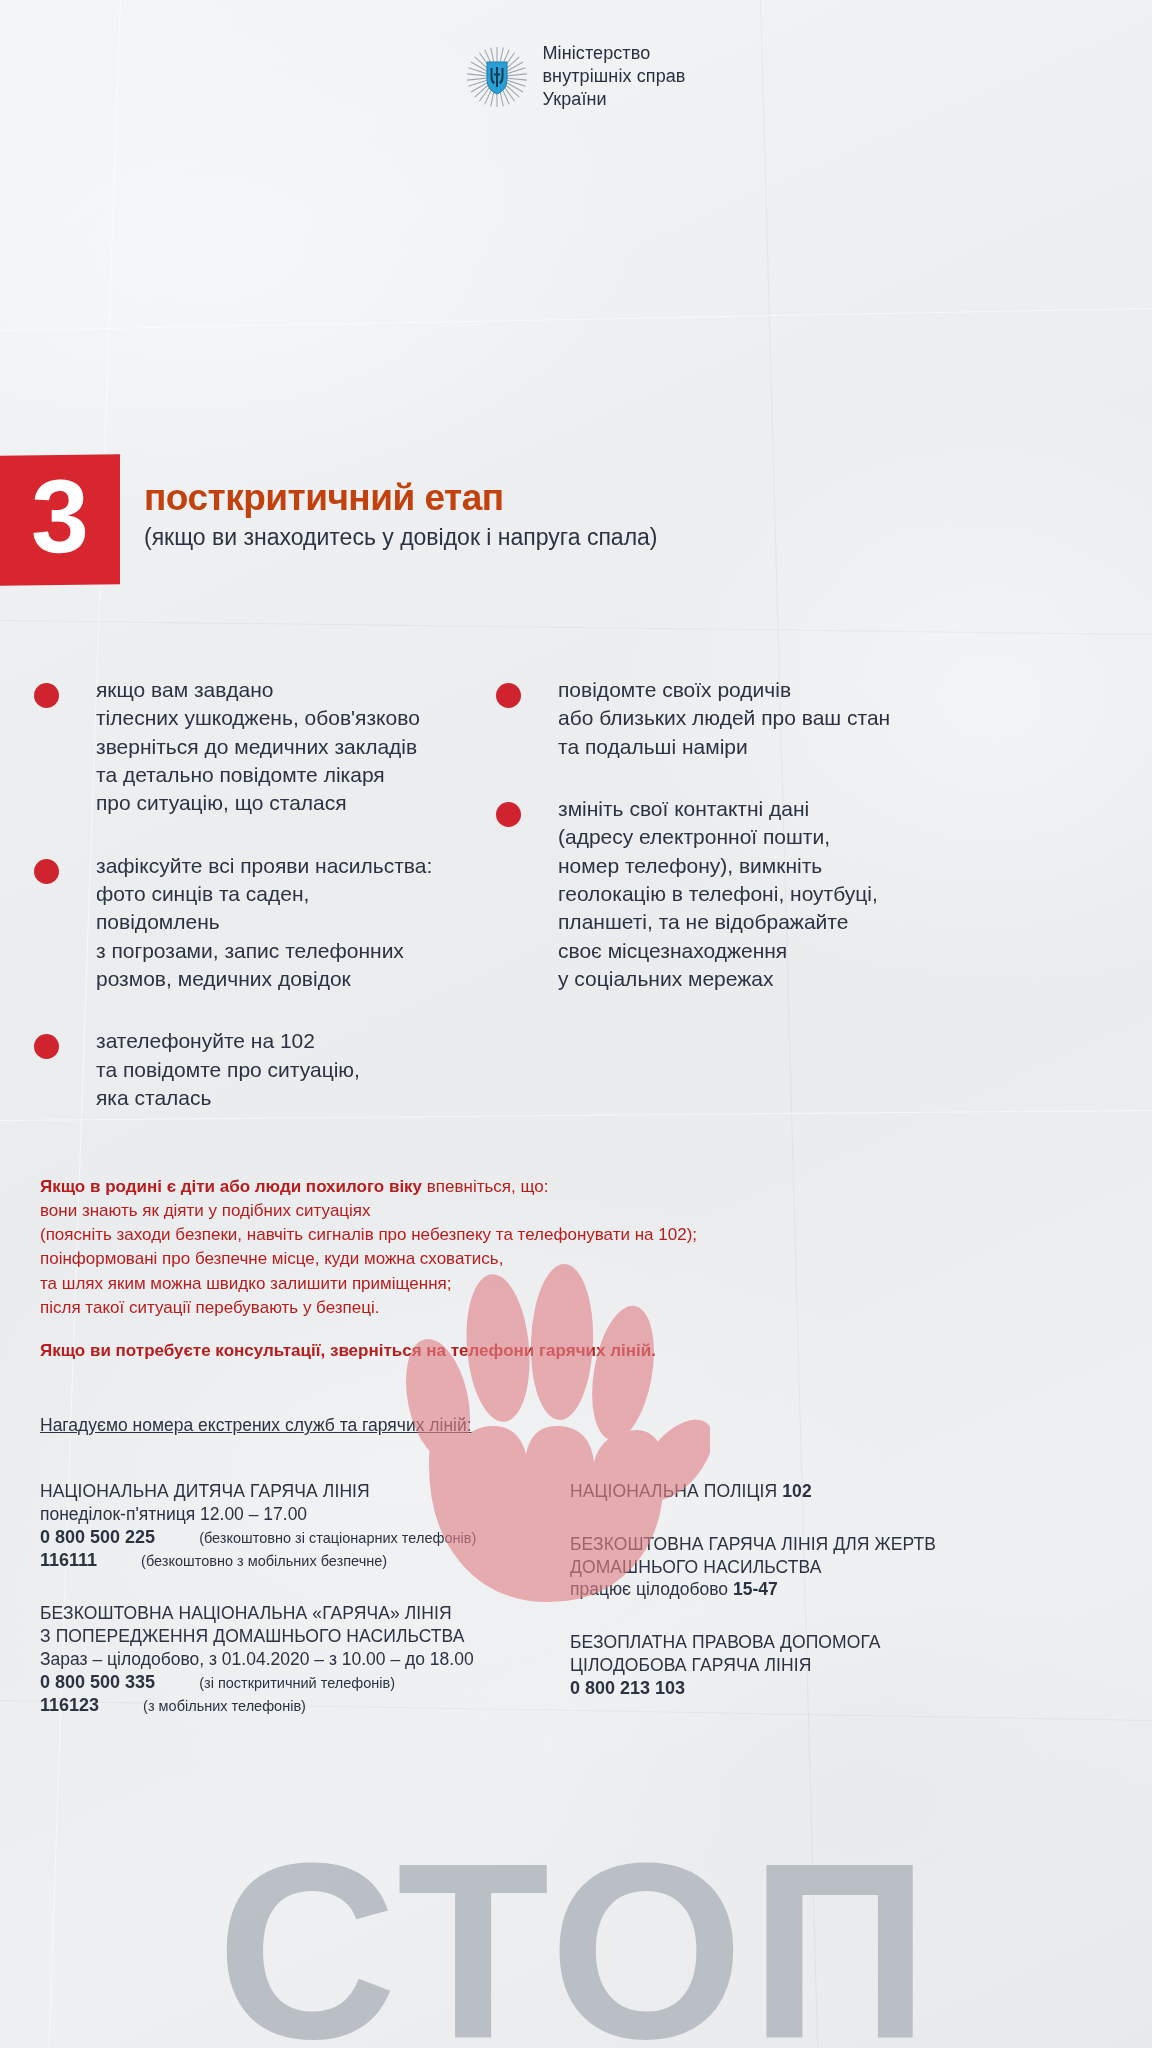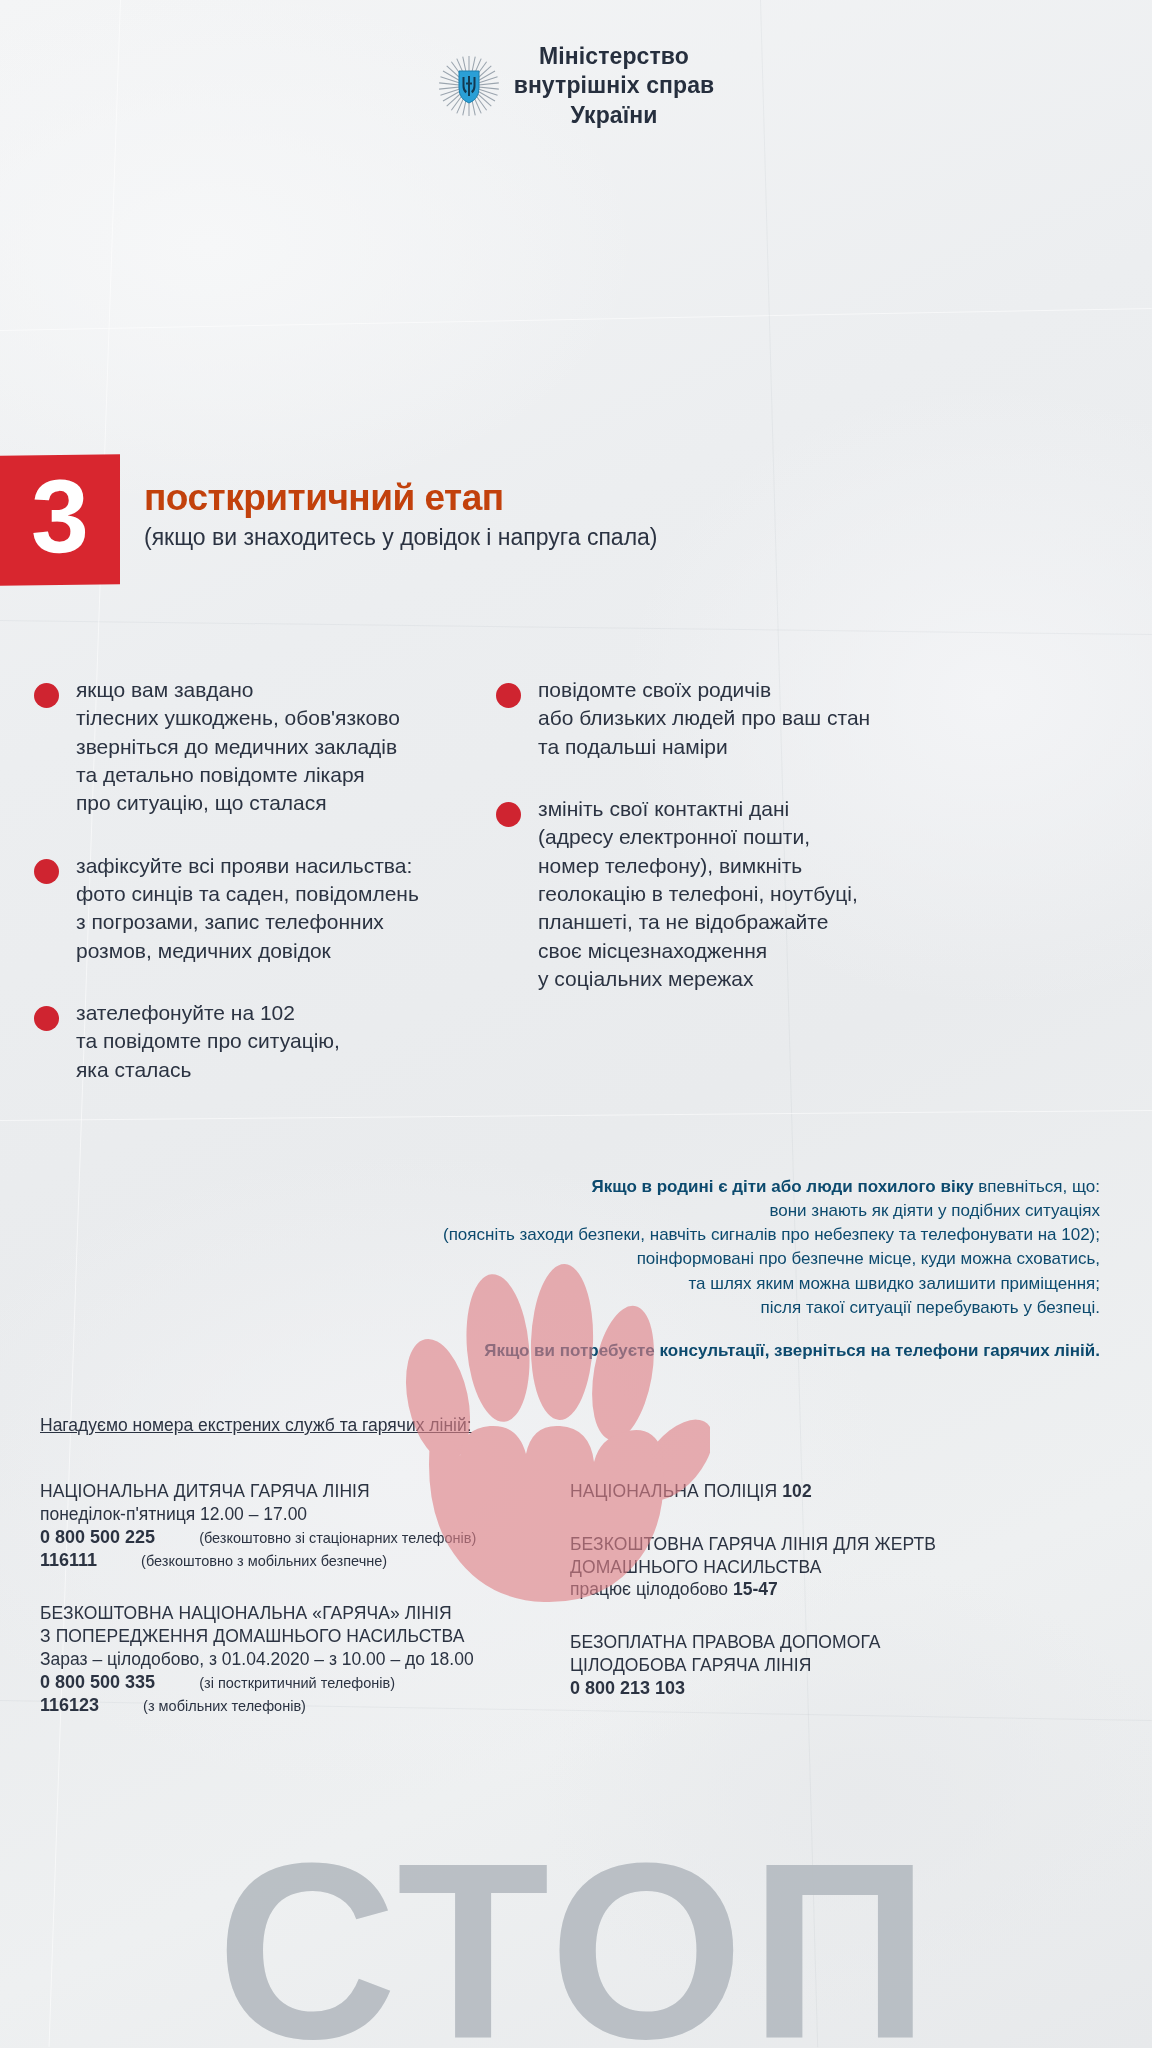--- a/index.html
+++ b/index.html
@@ -23,21 +23,21 @@
       linear-gradient(156deg,#f4f5f6 0%,#eceef0 30%,#e9ebed 55%,#eef0f1 78%,#e7e9eb 100%);
   }
   .crease{ position:absolute; background:rgba(255,255,255,.55); transform-origin:0 0; }
   .crease.d{ background:rgba(150,158,170,.10); }
   .wrap{ position:absolute; inset:0; }
 
   
   .header{ position:absolute; top:42px; left:0; width:100%;
            display:flex; justify-content:center; align-items:center; gap:14px; }
   .emblem{ width:62px; height:62px; position:relative; flex:none; }
-  .ministry{ font-size:23px; font-weight:bold; line-height:1.28; color:#262f3e; letter-spacing:.1px;text-align:center; }
+  .ministry{ font-size:18px; font-weight:normal; line-height:1.28; color:#262f3e; letter-spacing:.1px; }
 
   
   .headline{ position:absolute; left:34px; top:138px; width:1090px; }
   .h-line{ font-size:41px; line-height:1.17; color:#2b3342; white-space:nowrap; }
   .h-line.l1{ font-weight:normal; }
   .h-line.l2{ font-weight:normal; margin-top:2px; }
   .h-line.l2 b{ font-weight:bold; letter-spacing:-.4px; }
   .h-line.l3{ margin-top:6px; font-weight:bold; font-size:52px; letter-spacing:-1px; line-height:1.06; }
   .hl{ background:#d8262f; color:#fff; padding:2px 16px 6px 14px; margin-left:4px;
        display:inline-block; transform:skewY(-.7deg); }
@@ -51,24 +51,24 @@
   .step-txt{ margin-left:24px; margin-top:22px; }
   .step-title{ font-size:37px; font-weight:bold; letter-spacing:-.5px; color:#c2410c; }
   .step-sub{ font-size:23px; color:#2b3342; margin-top:5px; }
 
   
   .cols{ position:absolute; top:676px; left:34px; width:1090px; display:flex; gap:28px; }
   .col{ width:404px; }
   .col.right{ margin-left:30px; }
   .bullet{ display:flex; gap:17px; margin-bottom:34px; }
   .dot{ width:25px; height:25px; border-radius:50%; background:#cf2430; flex:none; margin-top:7px; }
-  .btxt{ font-size:21px; line-height:1.35; color:#2b3342; }
-
-  
-  .notes{ position:absolute; left:40px; top:1175px; width:1060px; font-size:17px; line-height:1.42; color:#0c4a6e;text-align:right; }
+  .btxt{ font-size:21px; line-height:1.35; color:#2b3342;margin-left:20px; }
+
+  
+  .notes{ position:absolute; left:40px; top:1175px; width:1060px; font-size:17px; line-height:1.42; color:#b91c1c; }
   .notes .lead b{ font-weight:bold; }
   .notes p{ margin:0; }
   .notes .spacer{ height:19px; }
   .notes .strong{ font-weight:bold; }
 
   
   .hot{ position:absolute; left:40px; top:1415px; width:1070px; font-size:17px; color:#2b3342; }
   .hot-intro{ font-size:17.5px; margin-bottom:44px;text-decoration:underline; }
   .hot-cols{ display:flex; }
   .hot-col{ width:490px; }

